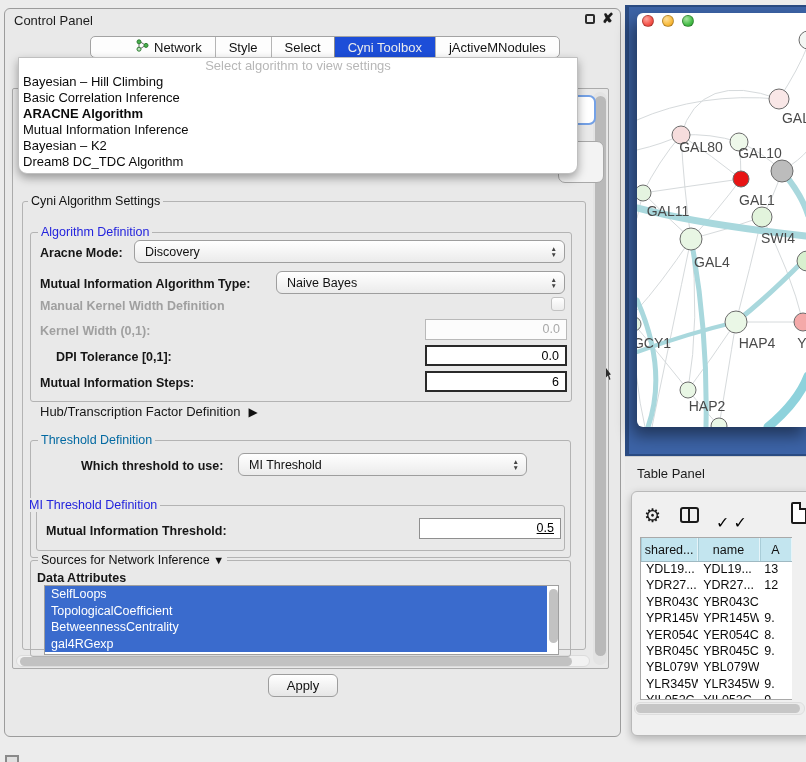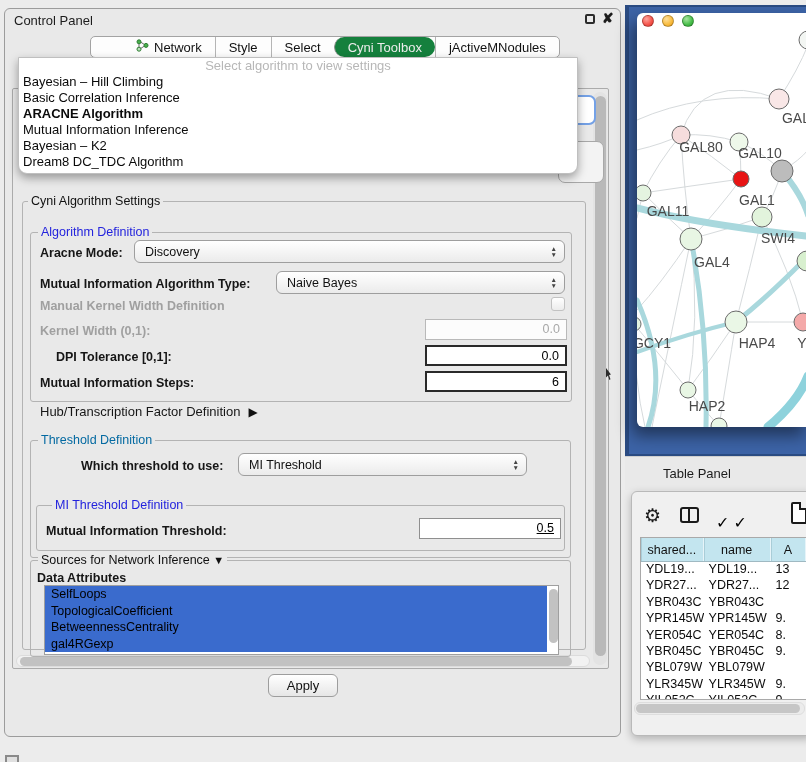--- a/index.html
+++ b/index.html
@@ -13,21 +13,21 @@
         border:1px solid #9c9c9c; border-radius:6px; }
   .cp-title { left:14px; top:13px; font-size:13px; color:#1c1c1c; }
   .float-btn { left:585px; top:14px; width:10px; height:10px; border:2px solid #2b2b2b; border-radius:2px; }
   .close-btn { left:602px; top:10px; font-size:14px; font-weight:bold; color:#1c1c1c; }
 
   
   .seg { display:flex; background:#fdfdfd; border:1px solid #a3a3a3; border-radius:5px; overflow:hidden; height:22px; }
   .seg .tab { display:flex; align-items:center; gap:5px; padding:0 13px; font-size:13px; color:#111;
               border-left:1px solid #b5b5b5; white-space:nowrap; }
   .seg .tab:first-child { border-left:none;margin-left:32px; }
-  .seg .tab.sel { background:#15803d; color:#ececec; border-left-color:#8d8d8d;border-radius:10px; }
+  .seg .tab.sel { background:#1d4ed8; color:#ececec; border-left-color:#8d8d8d; }
   #top-tabs { left:90px; top:36px; }
   #bottom-tabs { left:147px; top:707px; }
 
   
   .settings-outer { left:12px; top:88px; width:597px; height:581px; border:1px solid #ababab;
                     background:#e9e9e9; border-radius:2px; }
   .vscroll-track { left:593px; top:92px; width:14px; height:573px; background:#e3e3e3; border-radius:7px; }
   .vscroll-thumb { left:595px; top:96px; width:11px; height:560px; background:#b9b9b9; border-radius:6px; }
   .hscroll-track { left:16px; top:655px; width:574px; height:12px; background:#f2f2f2; border-radius:6px; border:1px solid #dcdcdc;}
   .hscroll-thumb { left:20px; top:657px; width:552px; height:9px; background:#c2c2c2; border-radius:5px; }
@@ -51,21 +51,21 @@
   .field { height:21px; background:#fff; border:2px solid #2a2a2a; font-size:12.5px; color:#000;
            text-align:right; padding:2px 6px 0 0; }
   .field.lite { border:1px solid #8f8f8f; }
   .field.dis { border:1px solid #b9b9b9; color:#a8a8a8; background:#fcfcfc; }
 
   .checkbox { width:14px; height:14px; border:1px solid #c2c2c2; border-radius:3px;
               background:linear-gradient(#ffffff,#ececec); }
 
   .listbox { background:#fff; border:1px solid #9f9f9f; overflow:hidden; }
   .list-item { height:16.5px; line-height:16.5px; padding-left:6px; font-size:12.5px; color:#111; width:502px; }
-  .list-item.sel { background:#3a6bcd; color:#000000; }
+  .list-item.sel { background:#3a6bcd; color:#ffffff; }
   .list-vthumb { left:549px; top:589px; width:9px; height:54px; background:#c2c2c2; border-radius:5px; }
 
   .btn { height:23px; border:1px solid #9d9d9d; border-radius:6px; background:linear-gradient(#ffffff,#e6e6e6);
          font-size:13px; color:#111; display:flex; align-items:center; justify-content:center; }
 
   
   .dropdown { left:18px; top:57px; width:560px; background:#fff; border:1px solid #bfbfbf;
               border-radius:0 0 9px 9px; box-shadow:0 4px 10px rgba(0,0,0,.35); z-index:20; padding-bottom:3px; }
   .dd-header { height:16px; text-align:center; font-size:13px; color:#b7b7b7; }
   .dd-item { height:16px; line-height:16px; padding-left:4px; font-size:13px; color:#0a0a0a; }
@@ -80,33 +80,33 @@
                border-left:4px solid #2a4b82; border-top:2px solid #2a4b82; border-bottom:2px solid #2a4b82; }
   .net-window { left:637px; top:13px; width:172px; height:414px; background:#fff;
                 border-radius:6px 0 0 6px; box-shadow:-5px 9px 16px rgba(0,0,0,.45); }
   .dot { width:12px; height:12px; border-radius:50%; border:1px solid rgba(0,0,0,.25); }
   .dot.red { background:radial-gradient(circle at 35% 30%, #ffa49d, #f4534a 60%, #d8362e); }
   .dot.yel { background:radial-gradient(circle at 35% 30%, #ffe09a, #f8bb3d 60%, #e59a1c); }
   .dot.grn { background:radial-gradient(circle at 35% 30%, #a8e6a0, #47bd49 60%, #2d9a33); }
   #net-svg { left:637px; top:26px; }
 
   .table-strip { left:625px; top:456px; width:181px; height:34px; background:#e9e9e9; border-top:1px solid #cfcfcf; }
-  .tbl-title { left:663px; top:466px; font-size:13px; color:#1c1c1c; }
+  .tbl-title { left:637px; top:466px; font-size:13px; color:#1c1c1c; }
   .table-window { left:631px; top:491px; width:180px; height:245px; background:#f0f0f0;
                   border:1px solid #b9b9b9; border-radius:6px 0 0 6px; box-shadow:0 3px 8px rgba(0,0,0,.25); }
   .gear { left:644px; top:504px; font-size:19px; color:#1a1a1a; }
   .col-ic { left:680px; top:507px; width:19px; height:16px; border:2px solid #1a1a1a; border-radius:3px; }
   .col-ic::after { content:""; position:absolute; left:6px; top:0; width:2px; height:12px; background:#1a1a1a; }
   .cb-pair { display:flex; gap:4px; }
   #sel-all { left:716px; top:513px; }
   #desel-all { left:752px; top:513px; }
   .doc-ic { left:791px; top:502px; width:16px; height:22px; border:2px solid #1a1a1a; border-radius:2px; background:#fff; }
   .doc-ic::after { content:""; position:absolute; right:-2px; top:-2px; width:6px; height:6px; background:#f0f0f0; border-left:2px solid #1a1a1a; border-bottom:2px solid #1a1a1a; }
 
-  .tbl { left:640px; top:537px; width:166px; height:163px; overflow:hidden; background:#a3a3a3; border:1px solid #a9a9a9; border-right:none; }
+  .tbl { left:640px; top:537px; width:152px; height:163px; overflow:hidden; background:#a3a3a3; border:1px solid #a9a9a9; border-right:none; }
   .tbl-head { display:flex; height:24px; background:#c3e5ef; border-bottom:1px solid #9fb9c2; }
   .th { font-size:12.5px; color:#111; display:flex; align-items:center; justify-content:center;
         border-right:1px solid #e6f4f9; box-shadow:inset 1px 0 0 #a9cdd8; overflow:hidden; white-space:nowrap; }
   .tr { display:flex; height:16.4px; background:#fff; }
   .td { font-size:12.5px; color:#0c0c0c; padding-left:5px; overflow:hidden; white-space:nowrap; }
   .tbl-hscroll-track { left:634px; top:702px; width:171px; height:13px; background:#ececec; border-radius:6px; border:1px solid #dedede; }
   .tbl-hscroll-thumb { left:636px; top:704px; width:164px; height:9px; background:#c6c6c6; border-radius:5px; }
 
   .mini-square { left:5px; top:755px; width:14px; height:12px; border:2px solid #8a8a8a; background:#e0e0e0; }
   .cursor { left:606px; top:368px; width:8px; height:12px; background:#2b2b2b;
@@ -201,21 +201,21 @@
   <div class="abs lbl" style="left:81px; top:459px;">Which threshold to use:</div>
   <div class="abs combo" style="left:238px; top:453px; width:289px;">
     <span>MI Threshold</span>
     <span class="stepper">
         <span>▲</span>
         <span>▼</span>
       </span>
   </div>
 
   <div class="abs group" style="left:36px; top:505px; width:529px; height:46px;"></div>
-  <div class="abs gtitle t-blue" style="left:52px; top:498px;">MI Threshold Definition</div>
+  <div class="abs gtitle t-blue" style="left:26px; top:498px;">MI Threshold Definition</div>
   <div class="abs lbl" style="left:46px; top:524px;">Mutual Information Threshold:</div>
   <div class="abs field lite" style="left:419px; top:518px; width:142px;text-decoration:underline;">0.5</div>
 
   <div class="abs group" style="left:30px; top:560px; width:541px; height:97px;"></div>
   <div class="abs gtitle" style="left:38px; top:553px;">
     <span>Sources for Network Inference</span>
     <span style="font-size:11px;"> ▼</span>
   </div>
   <div class="abs lbl" style="left:37px; top:571px;">Data Attributes</div>
   <div class="abs listbox" id="attr-list" style="left:44px; top:585px; width:515px; height:70px;">

